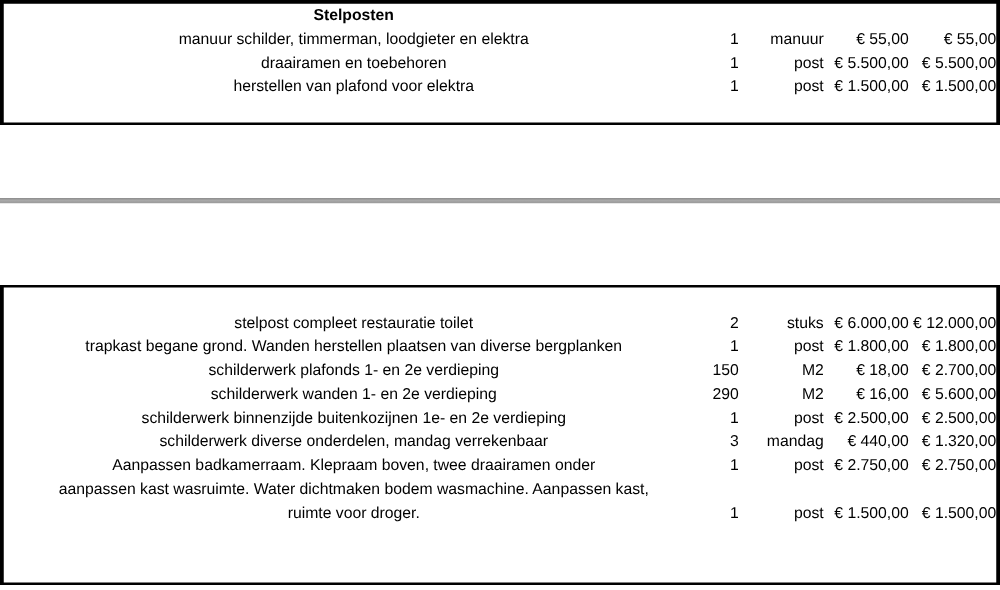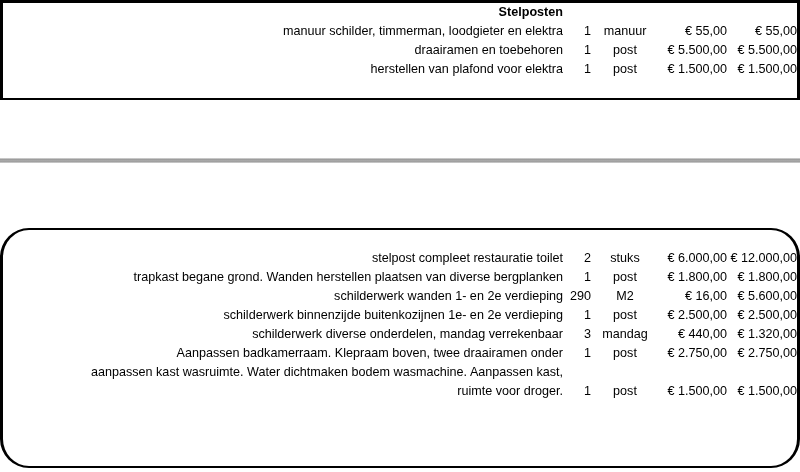--- a/index.html
+++ b/index.html
@@ -48,21 +48,20 @@
 
   
   #block-two {
     top: 228px;
     height: 240px;
     border-top: 2px solid #000000;
     border-left: 3px solid #000000;
     border-right: 3px solid #000000;
     border-bottom: 2px solid #000000;
     box-sizing: border-box;
-    border-radius: 29px;
   }
 
   table.grid {
     border-collapse: collapse;
     width: 794px;
     table-layout: fixed;
     font-size: 12.6px;
     line-height: 1;
   }
   table.grid td {
@@ -77,41 +76,41 @@
   tr.row-blank { height: 19px; }
 
   
   col.c-desc  { width: 560px; }
   col.c-qty   { width:  28px; }
   col.c-unit  { width:  68px; }
   col.c-price { width:  68px; }
   col.c-total { width:  70px; }
 
   td.desc {
-    text-align: right;
+    text-align: center;
     padding-left: 3px;
   }
   td.qty {
     text-align: right;
     padding-right: 4px;
   }
   td.unit {
-    text-align: center;
+    text-align: right;
   }
   td.price {
     text-align: right;
     padding-right: 2px;
   }
   td.total {
     text-align: right;
     padding-right: 0px;
   }
   td.head {
     font-weight: bold;
-    text-align: right;
+    text-align: center;
     padding-left: 3px;
   }
 </style>
 </head>
 <body>
 
 <div class="sheet" id="block-one">
   <table class="grid">
     <colgroup>
       <col class="c-desc">
@@ -186,20 +185,27 @@
       </tr>
 
       <tr class="row">
         <td class="desc">trapkast begane grond. Wanden herstellen plaatsen van diverse bergplanken</td>
         <td class="qty">1</td>
         <td class="unit">post</td>
         <td class="price">€ 1.800,00</td>
         <td class="total">€ 1.800,00</td>
       </tr>
 
+      <tr class="row">
+        <td class="desc">schilderwerk plafonds 1- en 2e verdieping</td>
+        <td class="qty">150</td>
+        <td class="unit">M2</td>
+        <td class="price">€ 18,00</td>
+        <td class="total">€ 2.700,00</td>
+      </tr>
 
       <tr class="row">
         <td class="desc">schilderwerk wanden 1- en 2e verdieping</td>
         <td class="qty">290</td>
         <td class="unit">M2</td>
         <td class="price">€ 16,00</td>
         <td class="total">€ 5.600,00</td>
       </tr>
 
 

